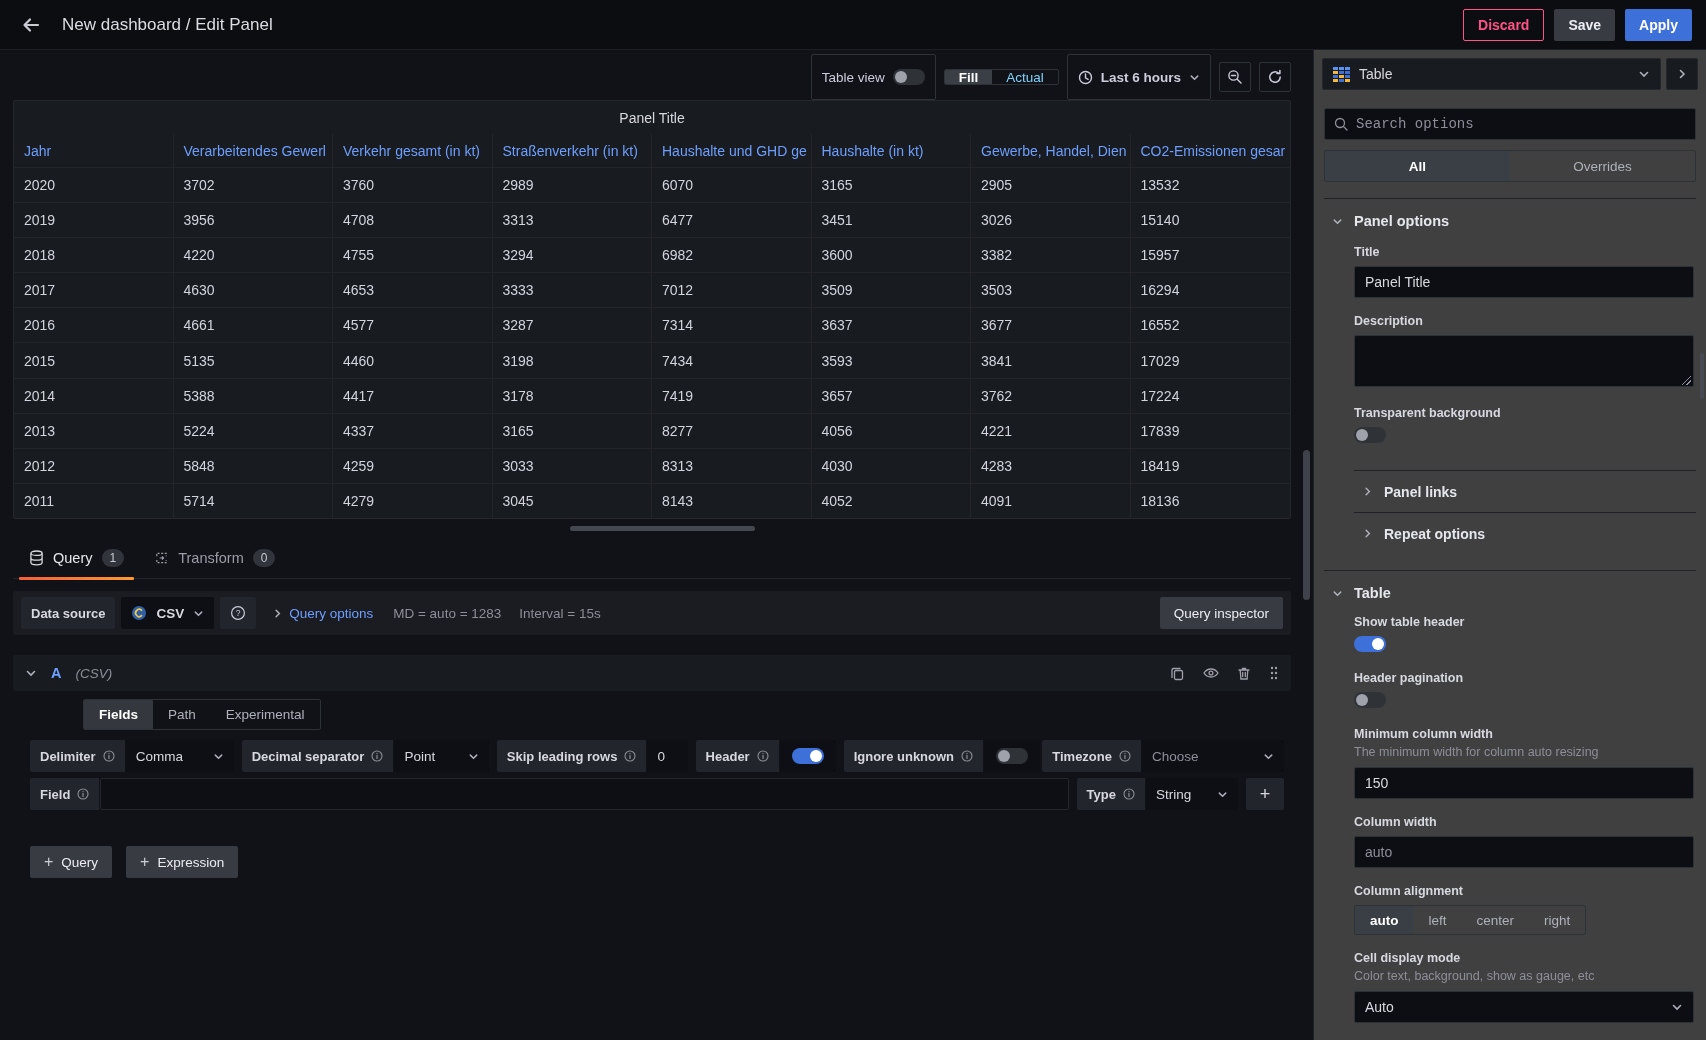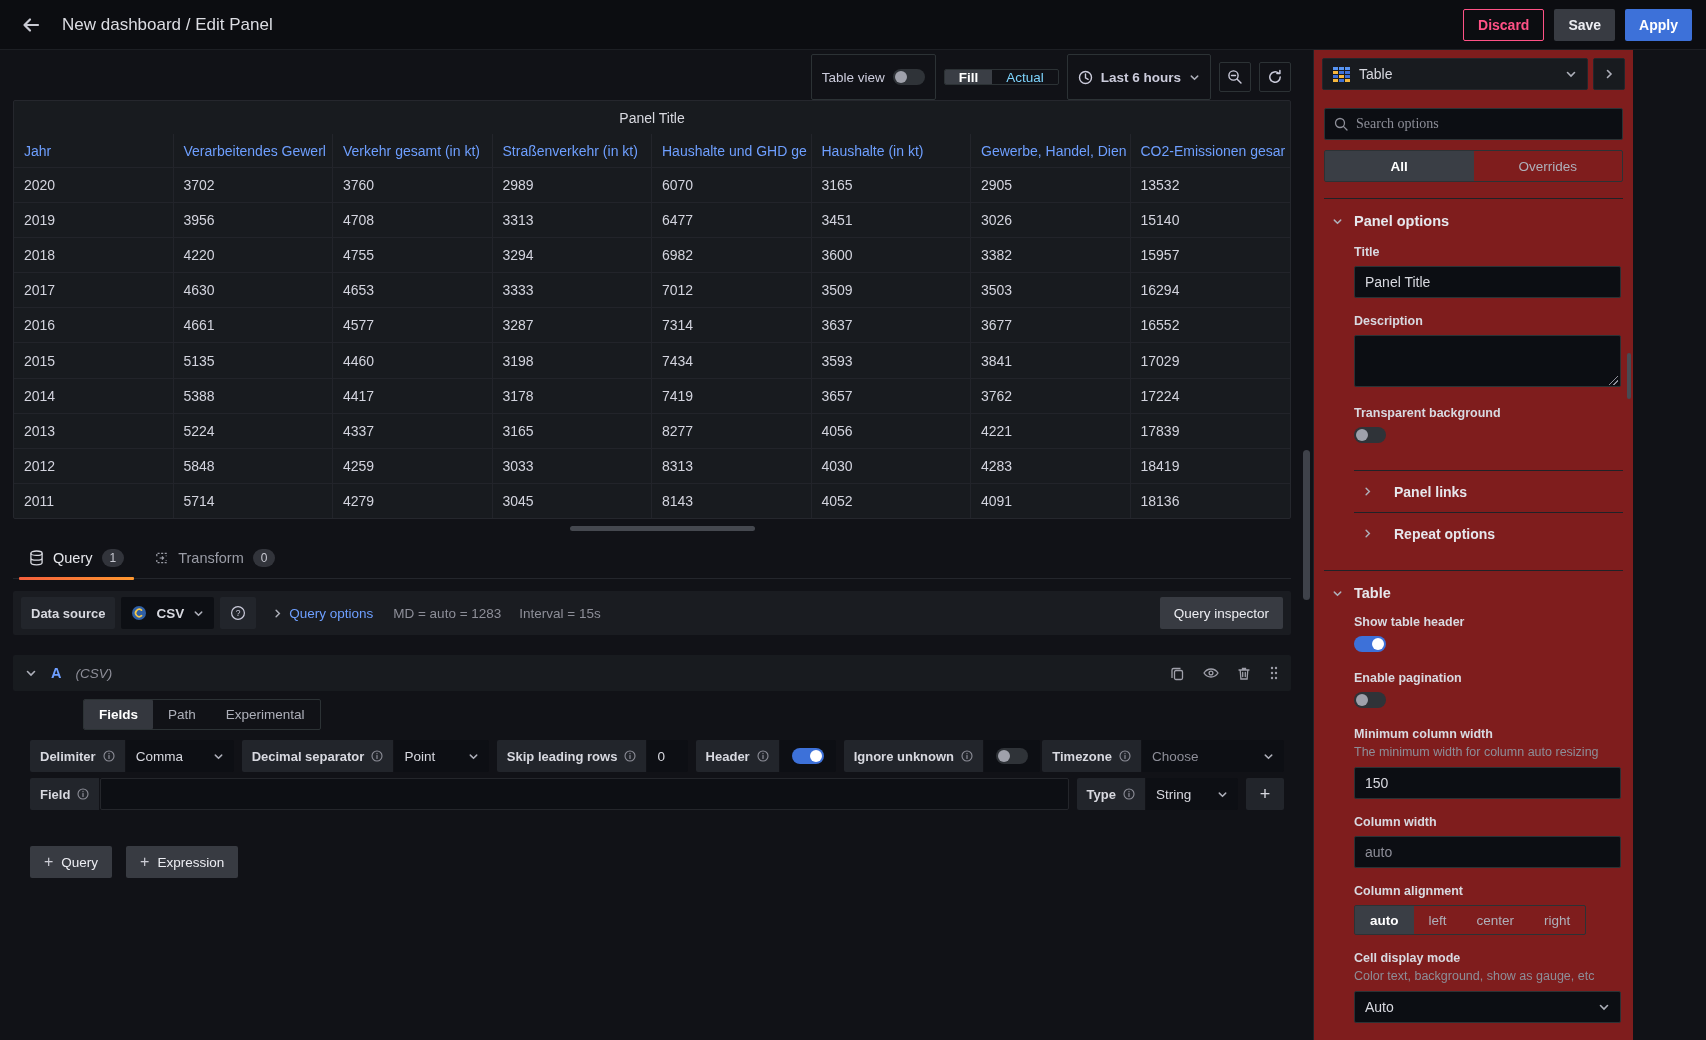--- a/index.html
+++ b/index.html
@@ -118,36 +118,36 @@
   .qfooter { display:flex; gap:14px; margin:36px 0 0 30px; }
   .gbtn { background:#383b42; color:#ecedf2; height:32px; padding:0 14px; border-radius:2px;
     font-size:13.5px; font-weight:500; display:flex; align-items:center; gap:8px; cursor:pointer; }
   .gbtn .plus { font-size:16px; color:#cdced6; }
 
   
   .vthumb { position:absolute; left:1303px; top:400px; width:7px; height:150px;
     border-radius:4px; background:#3f424a; }
 
   
-  .sidebar { width:320px; margin-left:13px; background:#7f1d1d; border-left:1px solid #202227;
+  .sidebar { width:393px; margin-left:13px; background:#404040; border-left:1px solid #202227;
     display:flex; flex-direction:column; position:relative; }
   .viz-row { display:flex; gap:5px; padding:8px 8px 6px 8px; align-items:center; }
   .viz-select { flex:1; height:32px; background:#181b1f; border:1px solid #24262b; border-radius:2px;
     display:flex; align-items:center; gap:9px; padding:0 10px; cursor:pointer; }
   .viz-name { font-size:14px; color:#d8d9e0; font-weight:500; }
   .viz-collapse { width:32px; height:32px; background:#181b1f; border:1px solid #24262b;
     border-radius:2px; display:flex; align-items:center; justify-content:center; cursor:pointer; }
   .tblicon { display:grid; grid-template-columns:repeat(3,5px); grid-auto-rows:3px; gap:1px; }
   .tblicon i { display:block; }
 
   .opts-pane { flex:1; padding:12px 10px 0 10px; overflow:hidden; }
   .search-box { height:32px; background:#0c0e13; border:1px solid #2c3235; border-radius:2px;
     display:flex; align-items:center; gap:8px; padding:0 9px; }
   .search-box input { background:transparent; border:none; outline:none; color:#d8d9e0;
-    font-size:14px; flex:1; font-family:Liberation Serif, serif; }
+    font-size:14px; flex:1; font-family:Liberation Mono, monospace; }
   .search-box input::placeholder { color:#8d8e98; }
   .filter-group { display:flex; border:1px solid #2c3235; border-radius:2px; margin-top:10px;
     height:32px; overflow:hidden; }
   .ftab { flex:1; display:flex; align-items:center; justify-content:center; font-size:13.5px;
     color:#aeb0ba; cursor:pointer; }
   .ftab.active { background:#3a3e45; color:#ffffff; font-weight:600; }
 
   .section { margin-top:16px; border-top:1px solid #202227; padding-top:14px; }
   .sec-head { display:flex; align-items:center; gap:11px; font-size:14.5px; font-weight:700;
     color:#e6e7ec; padding-left:8px; cursor:pointer; }
@@ -158,21 +158,21 @@
     color:#d8d9e0; font-size:14px; padding:0 10px; outline:none;
     font-family:"Liberation Sans", sans-serif; }
   .sinput::placeholder { color:#8d8e98; }
   .ta-wrap { position:relative; }
   .ta-wrap textarea { width:100%; height:52px; background:#0c0e13; border:1px solid #2c3235;
     border-radius:2px; resize:none; outline:none; color:#d8d9e0;
     font-family:"Liberation Sans", sans-serif; }
   .ta-wrap::after { content:''; position:absolute; right:3px; bottom:5px; width:9px; height:9px;
     background:linear-gradient(135deg, transparent 45%, #8d8e98 45%, #8d8e98 55%, transparent 55%,
       transparent 72%, #8d8e98 72%, #8d8e98 82%, transparent 82%); }
-  .collapse-row { display:flex; align-items:center; gap:21px; height:42px; border-top:1px solid #202227;
+  .collapse-row { display:flex; align-items:center; gap:11px; height:42px; border-top:1px solid #202227;
     margin-left:30px; font-size:14px; font-weight:700; color:#e6e7ec; padding-left:8px; cursor:pointer; }
   .collapse-wrap { margin-top:18px; }
   .align-group { display:inline-flex; border:1px solid #2c3235; border-radius:2px; height:30px;
     overflow:hidden; }
   .align-opt { padding:0 15px; display:flex; align-items:center; font-size:13.5px; color:#aeb0ba;
     cursor:pointer; }
   .align-opt.active { background:#3a3e45; color:#ffffff; font-weight:700; }
   .sselect { width:100%; height:32px; background:#0c0e13; border:1px solid #2c3235; border-radius:2px;
     display:flex; align-items:center; padding:0 10px; font-size:14px; color:#d8d9e0; cursor:pointer; }
   .side-thumb { position:absolute; right:2px; top:303px; width:4px; height:46px;
@@ -724,21 +724,21 @@
             <svg width="11" height="11" viewBox="0 0 12 12">
                 <path d="M2.5 4.5L6 8l3.5-3.5" stroke="#aeb0ba" stroke-width="1.6" fill="none" stroke-linecap="round"></path>
               </svg>
           </span>
           <span>Table</span>
         </div>
         <div class="sec-content">
           <div class="slabel" style="margin-top:10px;">Show table header</div>
           <span class="toggle on" style="display:inline-block;"></span>
 
-          <div class="slabel">Enable pagination</div>
+          <div class="slabel">Header pagination</div>
           <span class="toggle" style="display:inline-block;"></span>
 
           <div class="slabel">Minimum column width</div>
           <div class="sdesc">The minimum width for column auto resizing</div>
           <input class="sinput" value="150" style="">
 
           <div class="slabel">Column width</div>
           <input class="sinput" placeholder="auto" style="">
 
           <div class="slabel">Column alignment</div>

